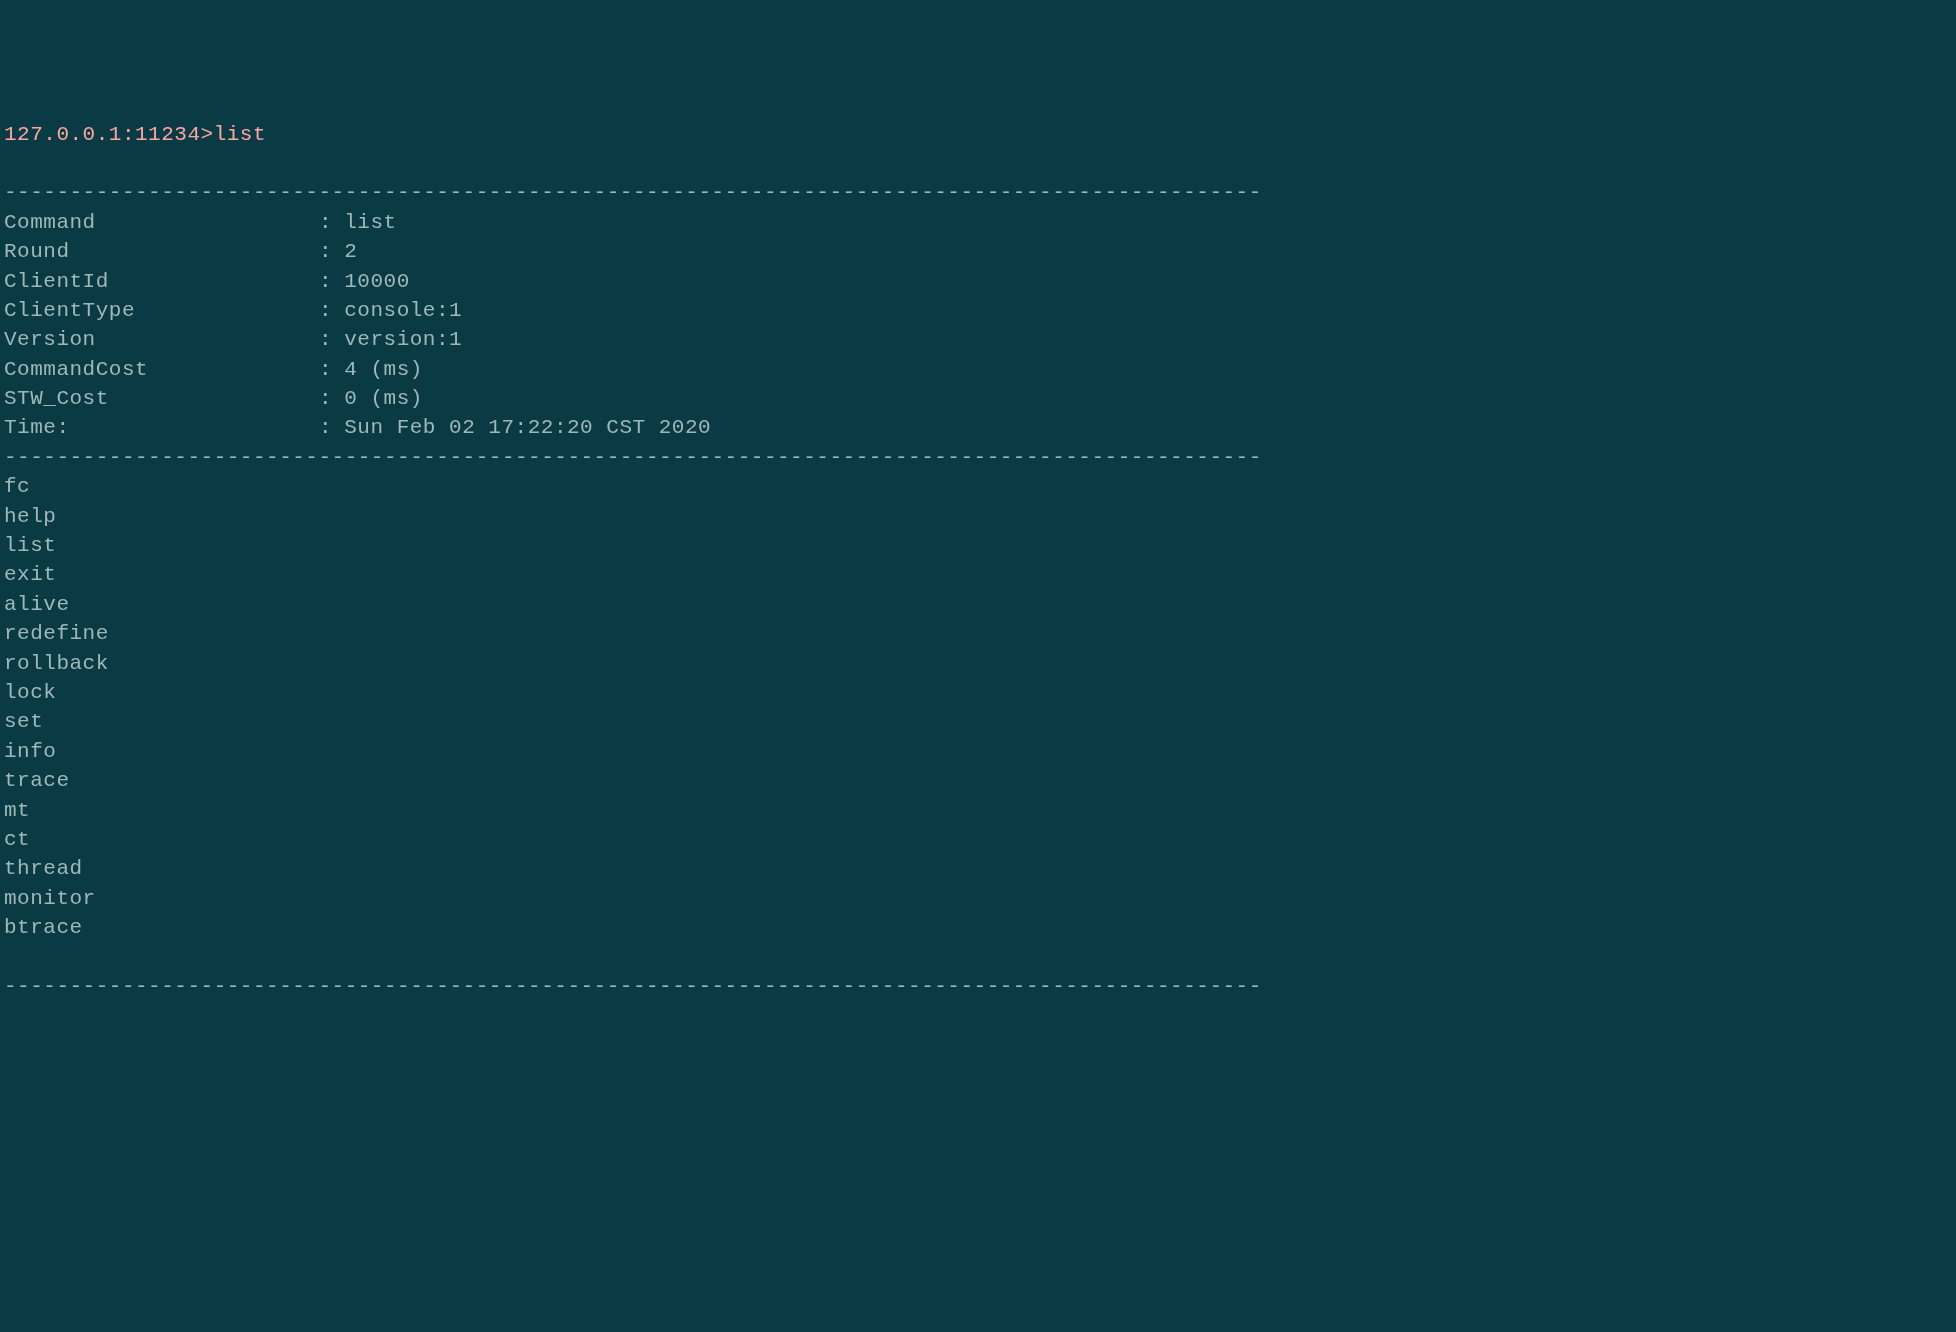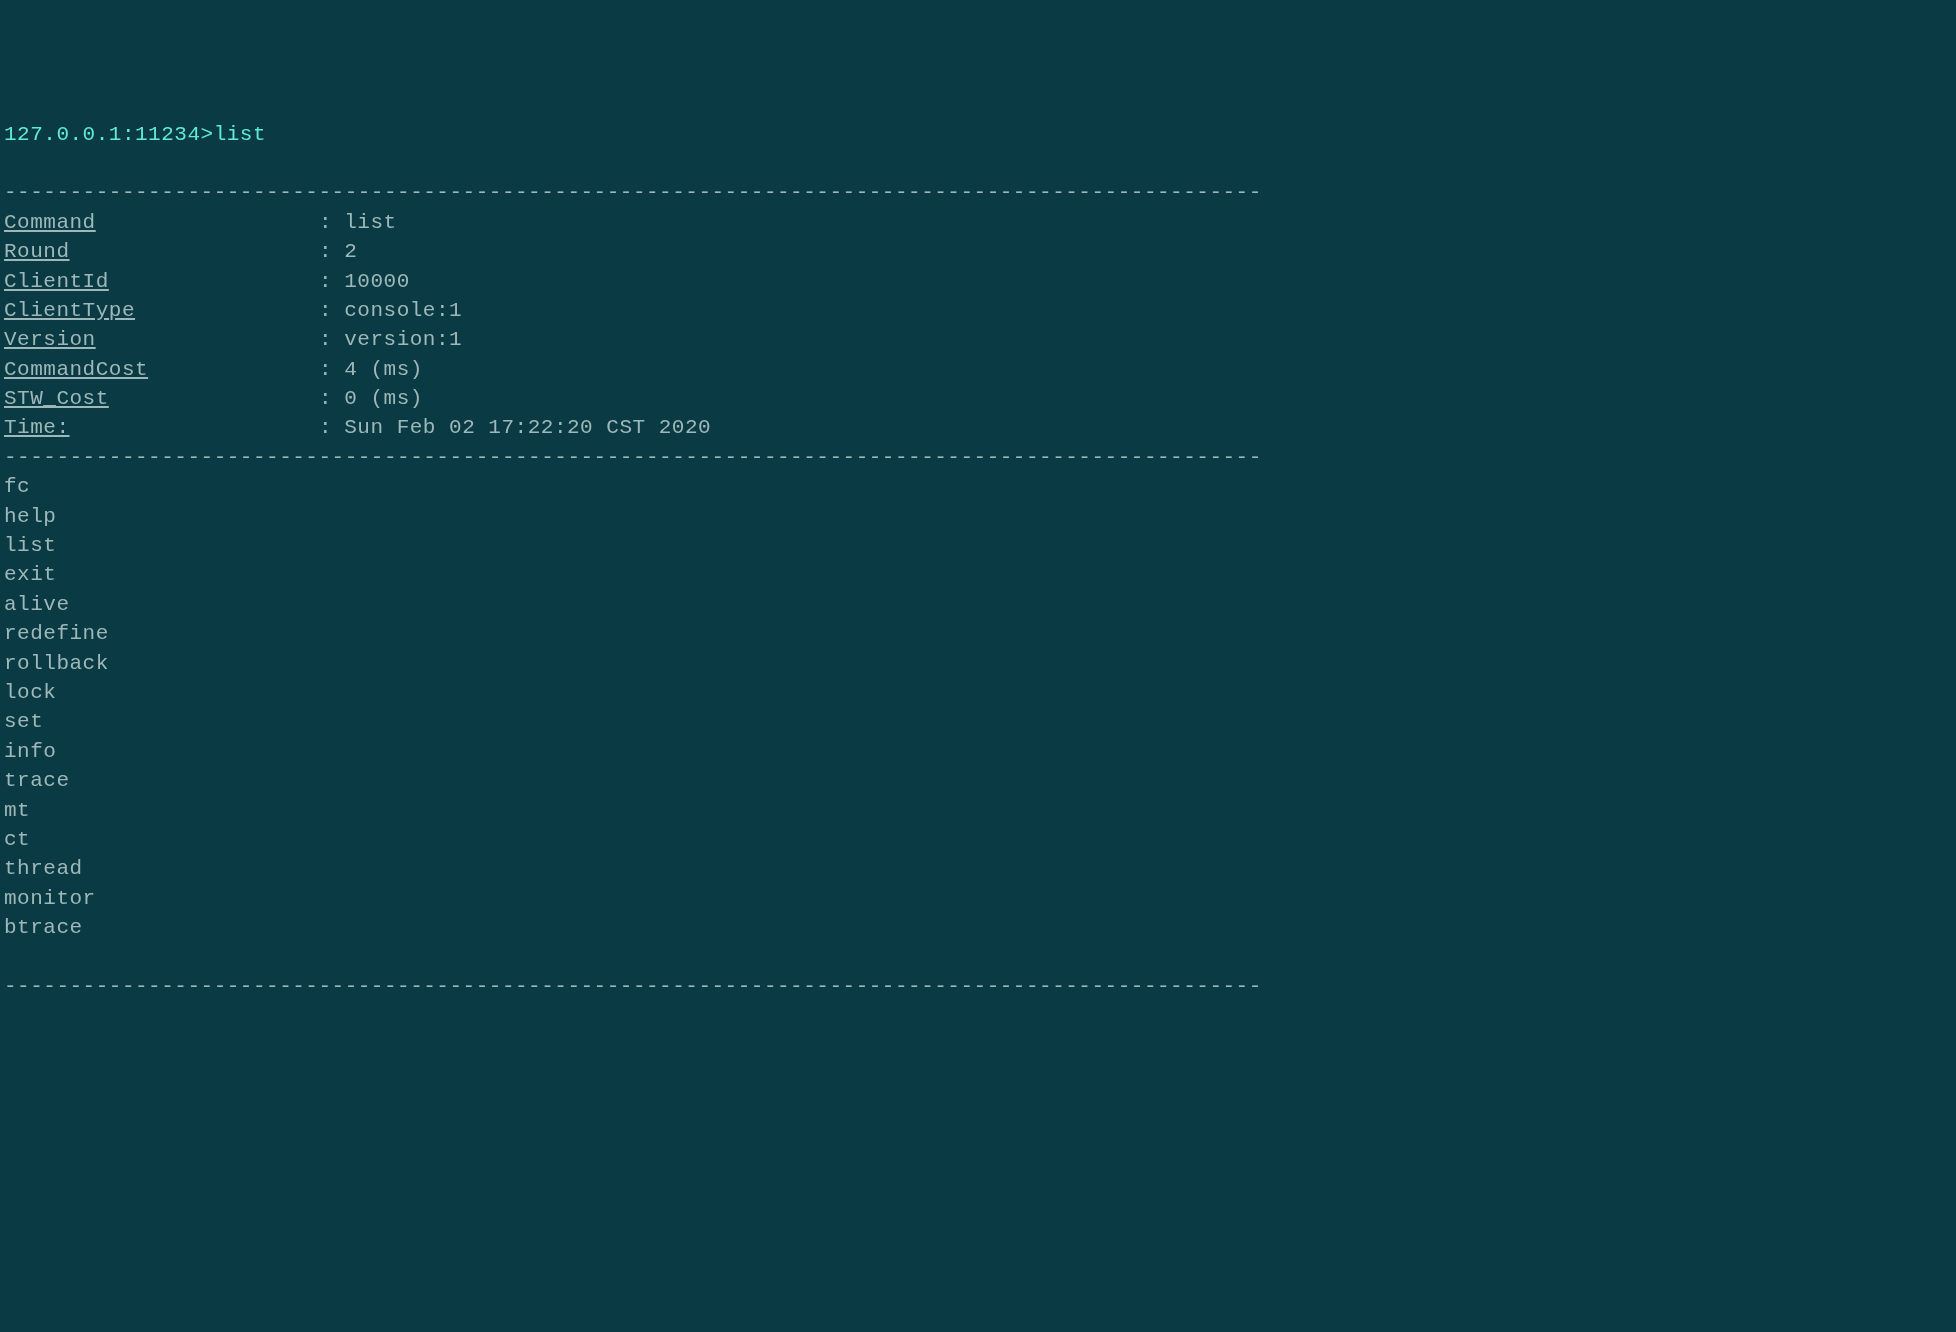--- a/index.html
+++ b/index.html
@@ -14,34 +14,33 @@
       font-size: 21px;
       line-height: 1.4;
       padding: 0;
       white-space: pre;
       letter-spacing: 0.5px;
     }
     .terminal {
       padding: 2px 4px;
     }
     .prompt-line {
-      color: #5eead4;
+      color: #fca5a5;
     }
     .divider {
       color: #9eb8b9;
       overflow: hidden;
       white-space: nowrap;
     }
     .info-row {
       display: flex;
     }
     .info-key {
       display: inline-block;
       width: 25ch;
-      text-decoration: underline;
     }
     .info-sep {
       display: inline-block;
       width: 2ch;
     }
     .info-val {
       display: inline-block;
     }
     .cmd-item {
       display: block;

